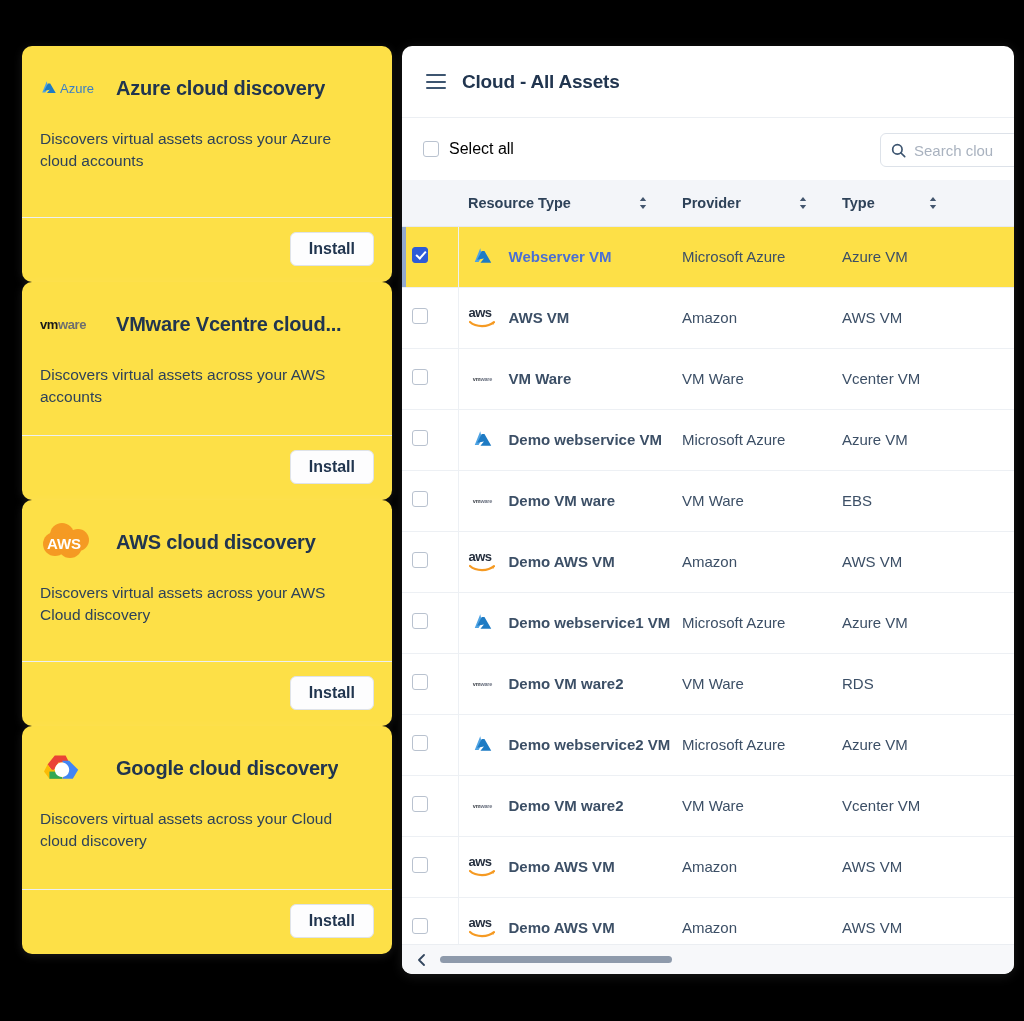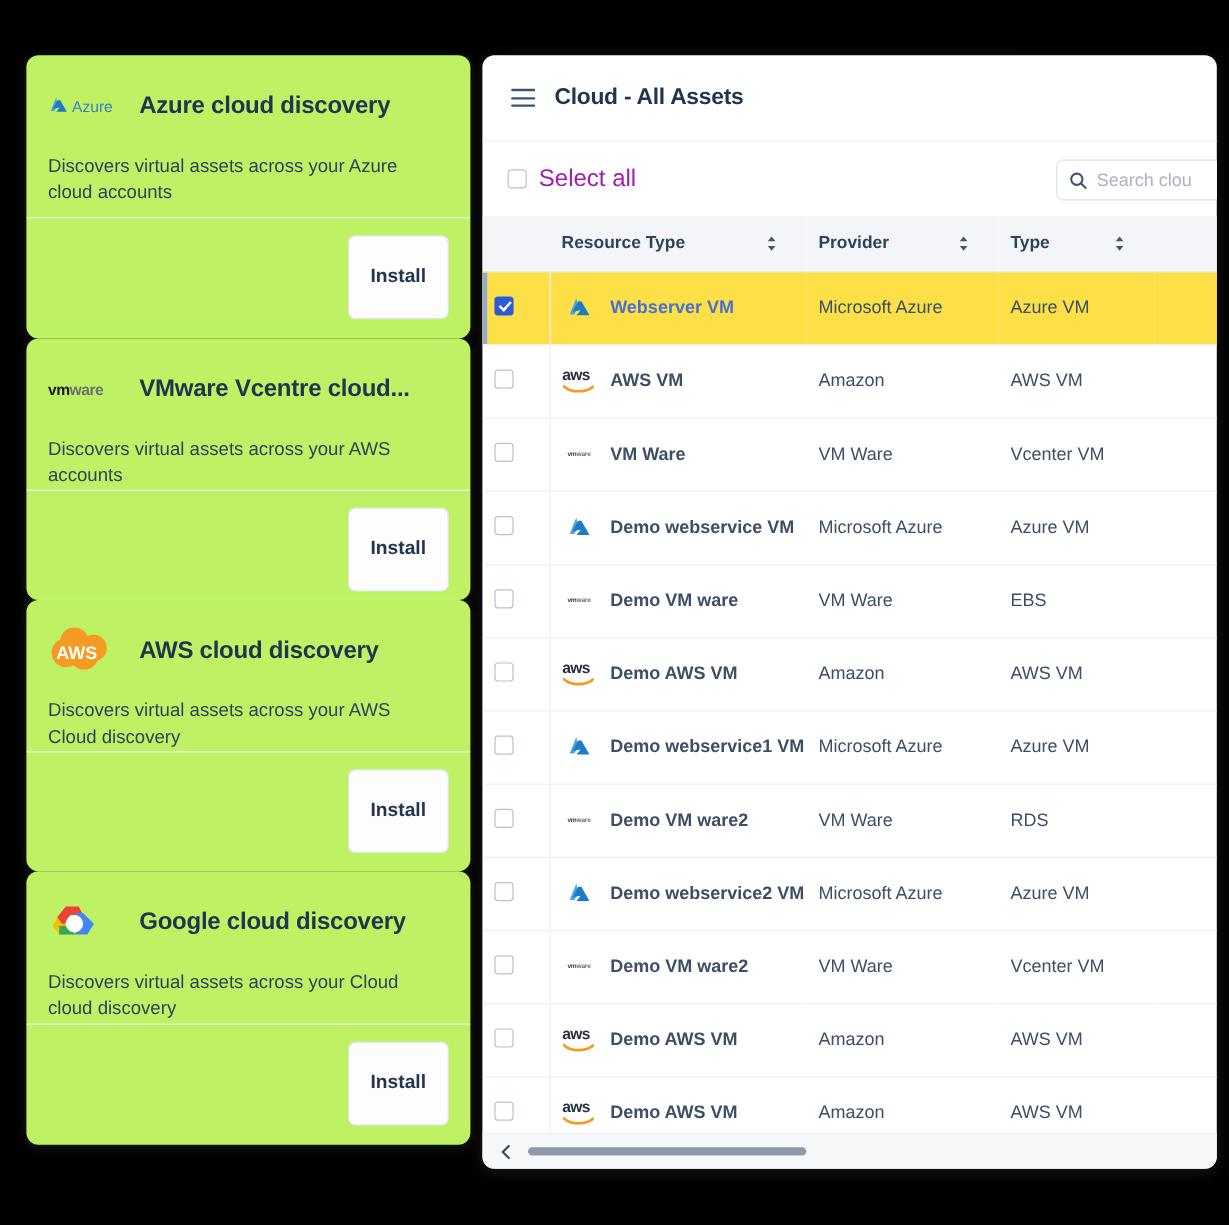--- a/index.html
+++ b/index.html
@@ -11,21 +11,21 @@
   }
   .stage { position: relative; width: 1024px; height: 1021px; background:#000; }
 
   
   .left-col {
     position: absolute; left: 22px; top: 46px;
     width: 370px; height: 928px;
     display: flex; flex-direction: column;
   }
   .card {
-    background: #bef264;
+    background: #fde047;
     border-radius: 10px;
     box-shadow: 0 2px 10px rgba(255,255,255,0.10);
     display: flex; flex-direction: column;
     overflow: hidden;
     flex: 0 0 auto;
   }
   .card + .card { }
   .card-body { padding: 22px 18px 0 18px; flex: 1 1 auto; }
   .card-head { display: flex; align-items: center; gap: 14px; }
   .card-logo { width: 62px; height: 40px; display: flex; align-items: center; justify-content: flex-start; flex: 0 0 auto; }
@@ -40,21 +40,21 @@
   }
   .card-footer {
     border-top: 1px solid #eceff3;
     padding: 14px 18px 16px 18px;
     display: flex; justify-content: flex-end;
   }
   .install-btn {
     font-family: "Liberation Sans", sans-serif;
     font-size: 16px; font-weight: bold; color: #21354f;
     background: #fdfdfe; border: 1px solid #dfe3e9; border-radius: 6px;
-    padding: 25px 18px; cursor: pointer;
+    padding: 7px 18px; cursor: pointer;
   }
 
   
   .azure-logo { display:flex; align-items:center; gap:2px; }
   .azure-mark { width:18px; height:16px; }
   .azure-word { font-size:13px; color:#3b7fc4; font-family:"Liberation Sans",sans-serif; }
   .vmware-word { font-size:13px; font-weight:bold; color:#1a1a1a; letter-spacing:-0.4px; }
   .vmware-word span { color:#6e6e6e; font-weight:bold; }
   .gcp-logo { width:44px; height:36px; }
 
@@ -88,21 +88,21 @@
     border-radius: 3px; background:#fff; flex:0 0 auto; cursor:pointer;
     display:inline-block; position:relative;
   }
   .chk.checked { background:#2d5bd7; border-color:#2d5bd7; }
   .chk.checked::after {
     content:""; position:absolute; left:4.5px; top:1.2px;
     width:4px; height:8px; border:solid #fff; border-width:0 2px 2px 0;
     transform: rotate(42deg);
   }
   .selectall-wrap { display:flex; align-items:center; gap:10px; cursor:pointer; }
-  .selectall-label { font-size:20px; color:#a21caf; }
+  .selectall-label { font-size:16px; color:#000000; }
   .take-action {
     font-family:"Liberation Sans",sans-serif;
     font-size:15.5px; font-weight:bold; color:#21354f;
     background:#fff; border:1px solid #e2e6ec; border-radius:6px;
     padding: 10px 16px; cursor:pointer;
   }
   .search-box {
     position:absolute; right: -6px; top: 15px;
     width: 140px; height: 34px;
     border:1px solid #dde2e9; border-radius:6px;

